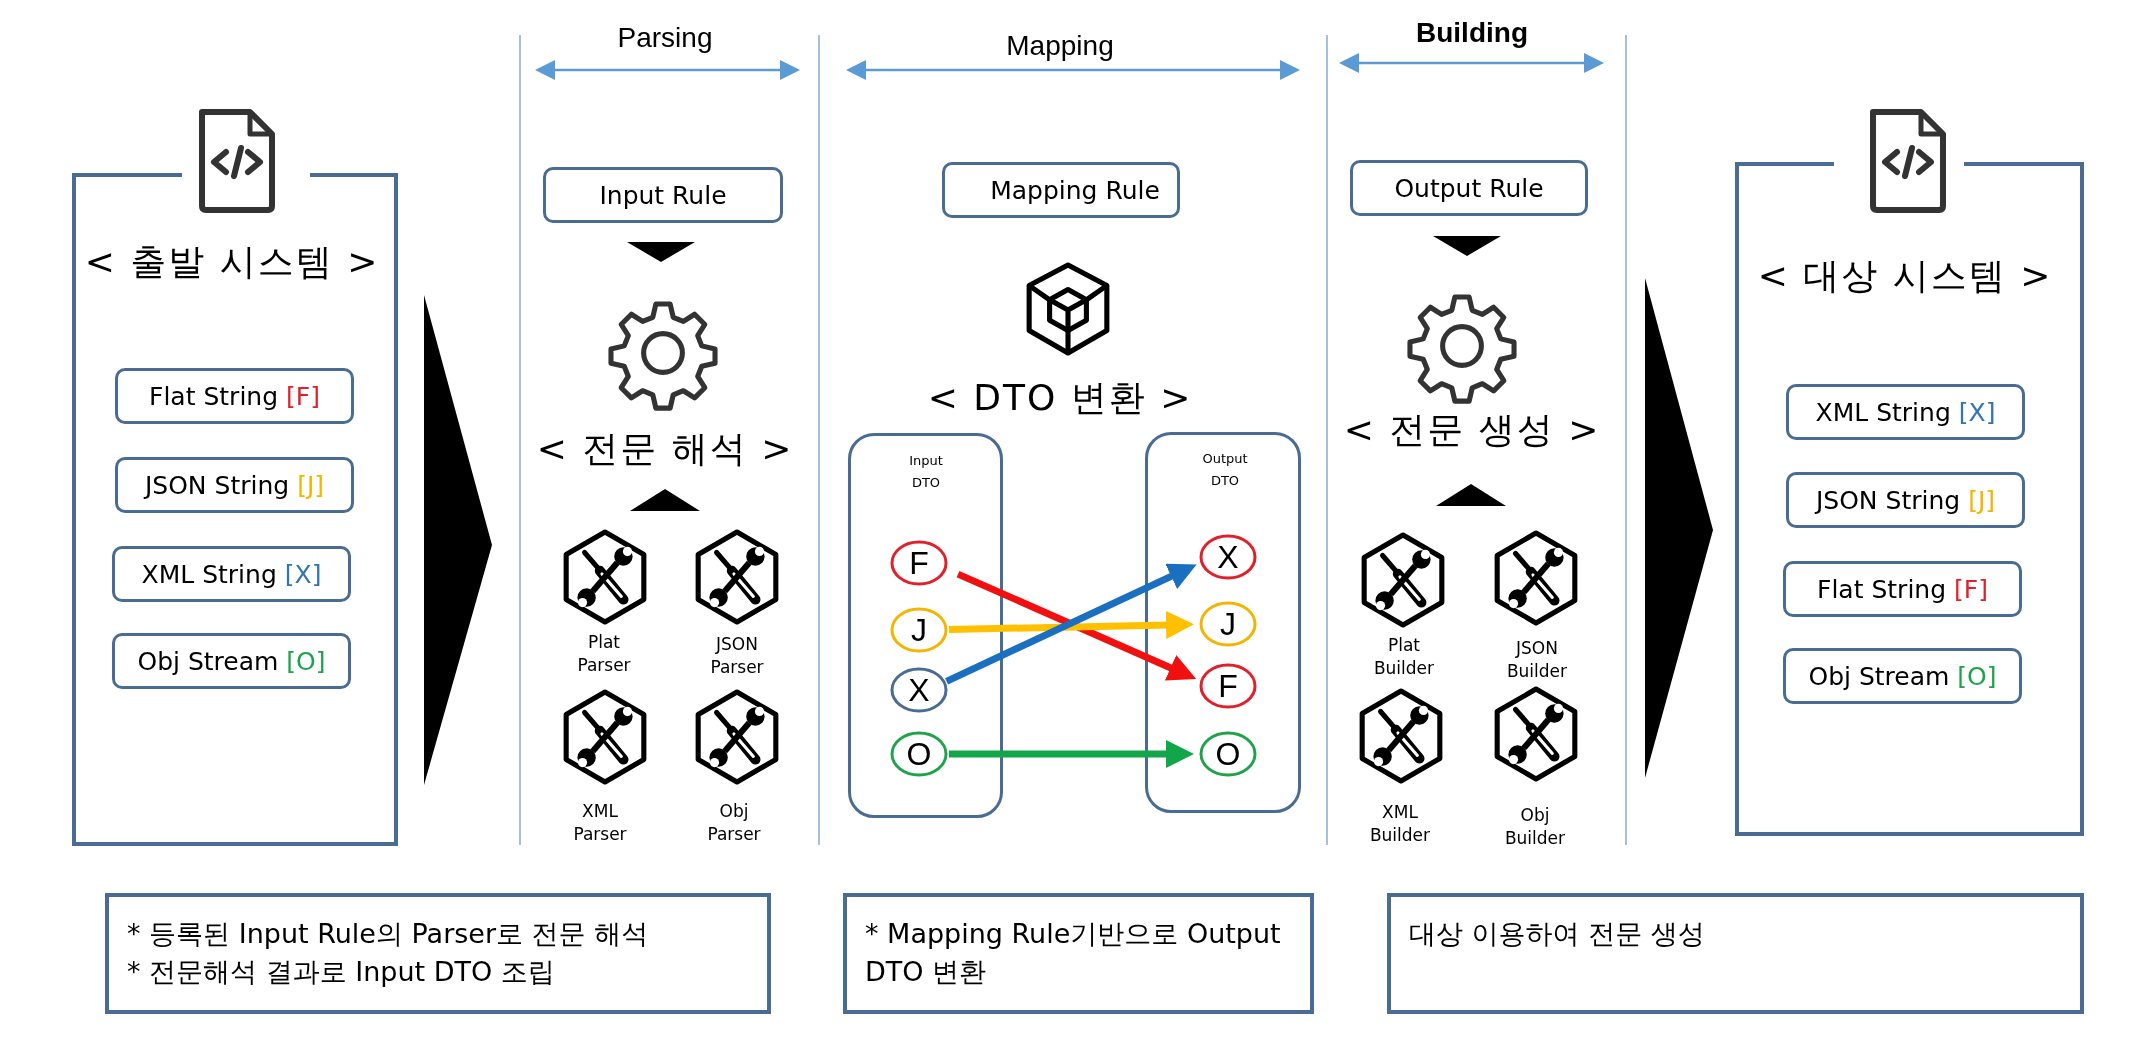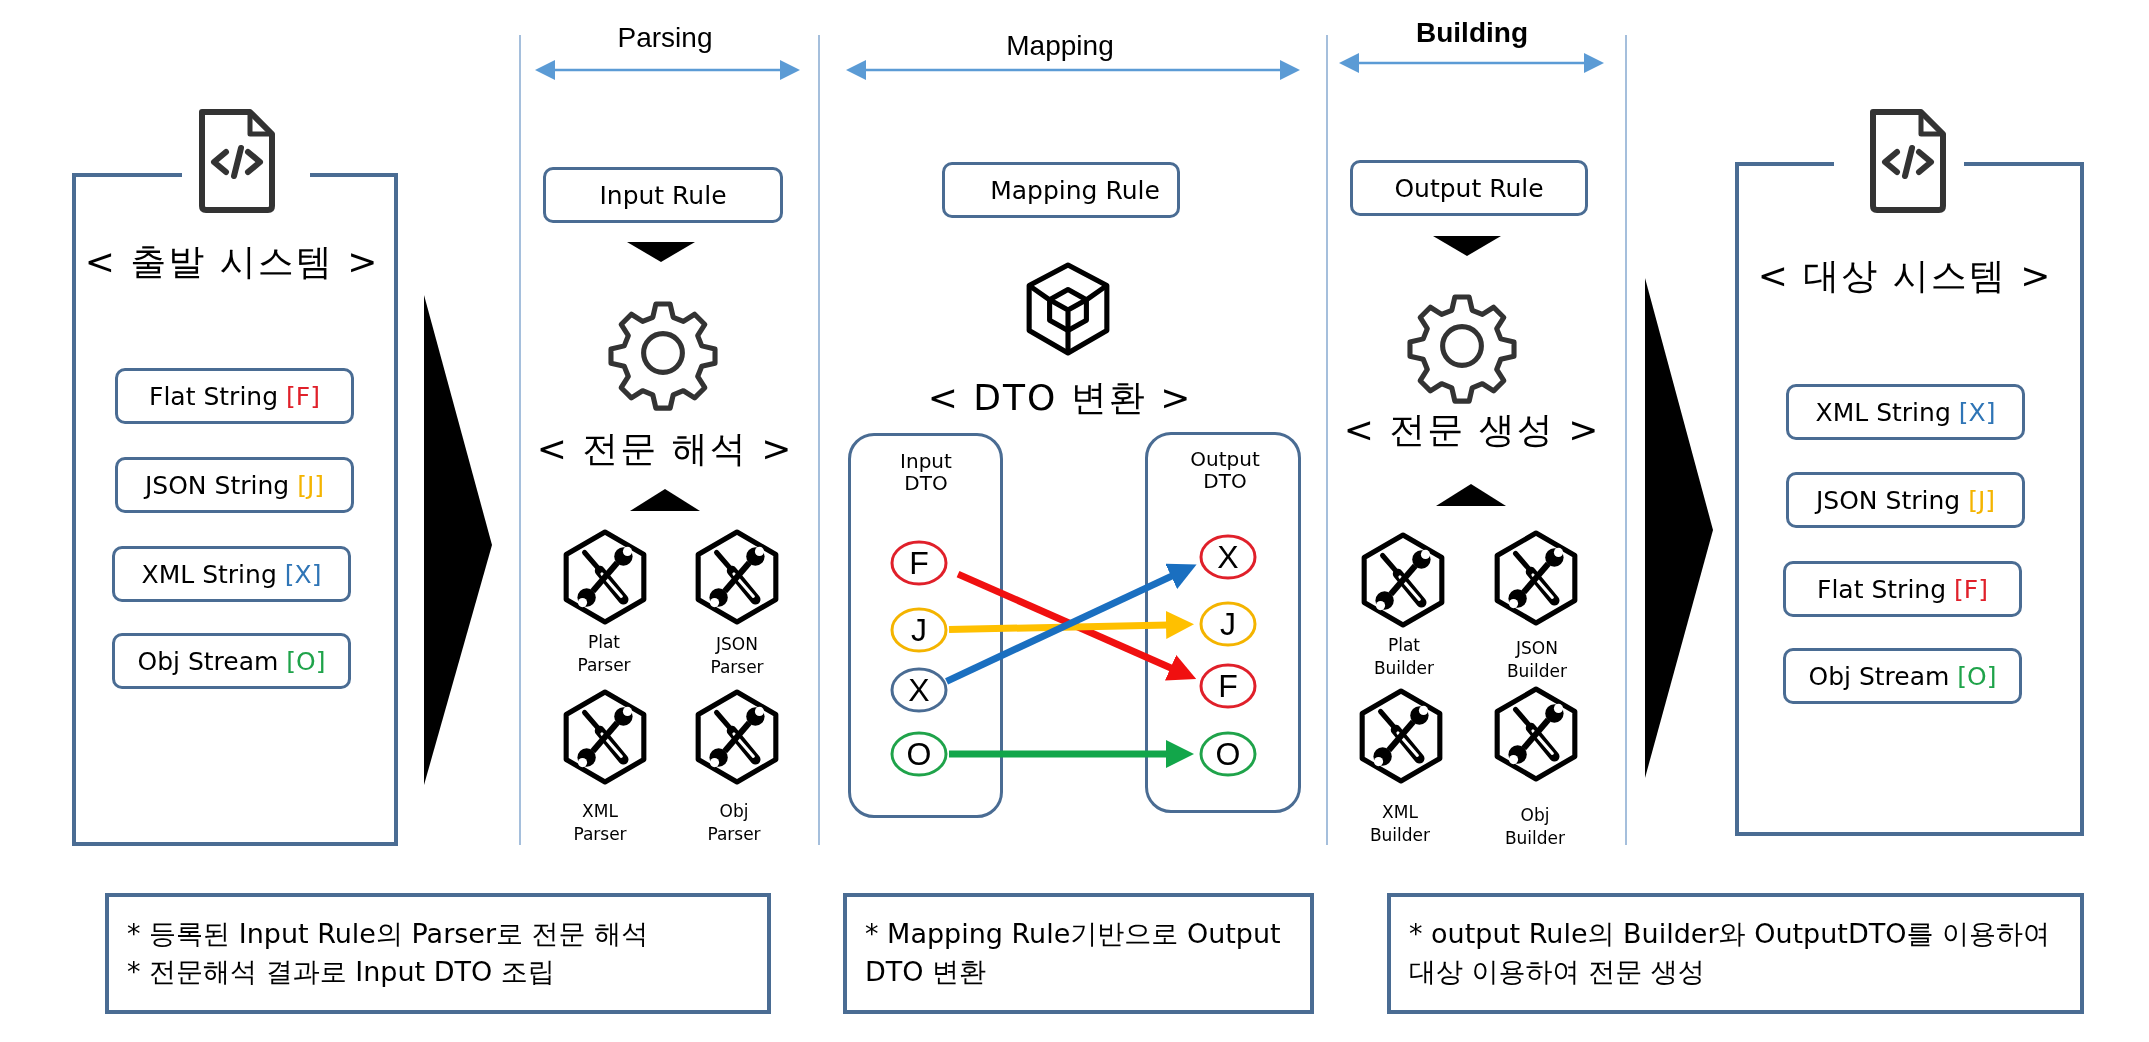--- a/index.html
+++ b/index.html
@@ -6,21 +6,21 @@
   body{width:2149px;height:1042px;position:relative;overflow:hidden;font-family:"DejaVu Sans","Liberation Sans",sans-serif;color:#000;}
   .abs{position:absolute;}
   .sysbox{position:absolute;border:4px solid #4a6c93;border-top:none;box-sizing:border-box;}
   .sysbox .topl,.sysbox .topr{position:absolute;top:0;height:4px;background:#4a6c93;}
   .pill{position:absolute;border:3px solid #4a6c93;border-radius:10px;box-sizing:border-box;display:flex;align-items:center;justify-content:center;font-size:25px;background:#fff;white-space:nowrap;}
   .pill .tag{margin-left:8px;}
   .divider{position:absolute;width:2px;background:#a5bfdc;}
   .phase{position:absolute;font-size:28px;font-family:"Liberation Sans",sans-serif;text-align:center;transform:translateX(-50%);white-space:nowrap;}
   .title{position:absolute;font-size:36px;text-align:center;transform:translateX(-50%);white-space:nowrap;letter-spacing:2px;}
   .tool-label{position:absolute;font-size:17px;text-align:center;transform:translateX(-50%);line-height:23px;white-space:pre;}
-  .dto-label{position:absolute;font-size:20px;text-align:center;transform:translateX(-50%);line-height:22px;white-space:pre;}
+  .dto-label{position:absolute;font-size:13px;text-align:center;transform:translateX(-50%);line-height:22px;white-space:pre;}
   .note{position:absolute;border:4px solid #4a6c93;box-sizing:border-box;font-size:27px;line-height:38px;padding:18px 18px;}
   .note div{white-space:nowrap;}
   svg{position:absolute;overflow:visible;}
 </style>
 </head>
 <body>
 
 <svg width="0" height="0" style="position:absolute">
   <defs>
     <g id="file-code">
@@ -263,15 +263,14 @@
 
 <div class="note" style="left:105px;top:893px;width:666px;height:121px;">
   <div>* 등록된 Input Rule의 Parser로 전문 해석</div>
   <div>* 전문해석 결과로 Input DTO 조립</div>
 </div>
 <div class="note" style="left:843px;top:893px;width:471px;height:121px;">
   <div>* Mapping Rule기반으로  Output</div>
   <div>DTO 변환</div>
 </div>
 <div class="note" style="left:1387px;top:893px;width:697px;height:121px;">
-  <div>* output Rule의 Builder와  OutputDTO를 이용하여</div>
   <div>대상 이용하여 전문 생성</div>
 </div>
 
 </body></html>

